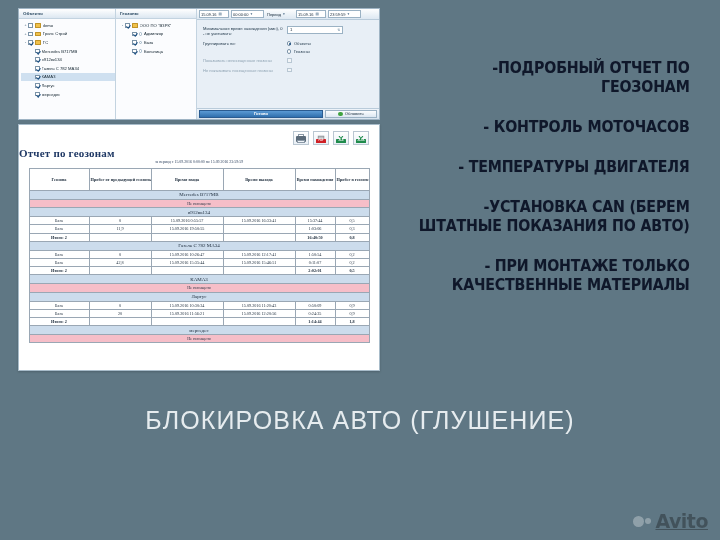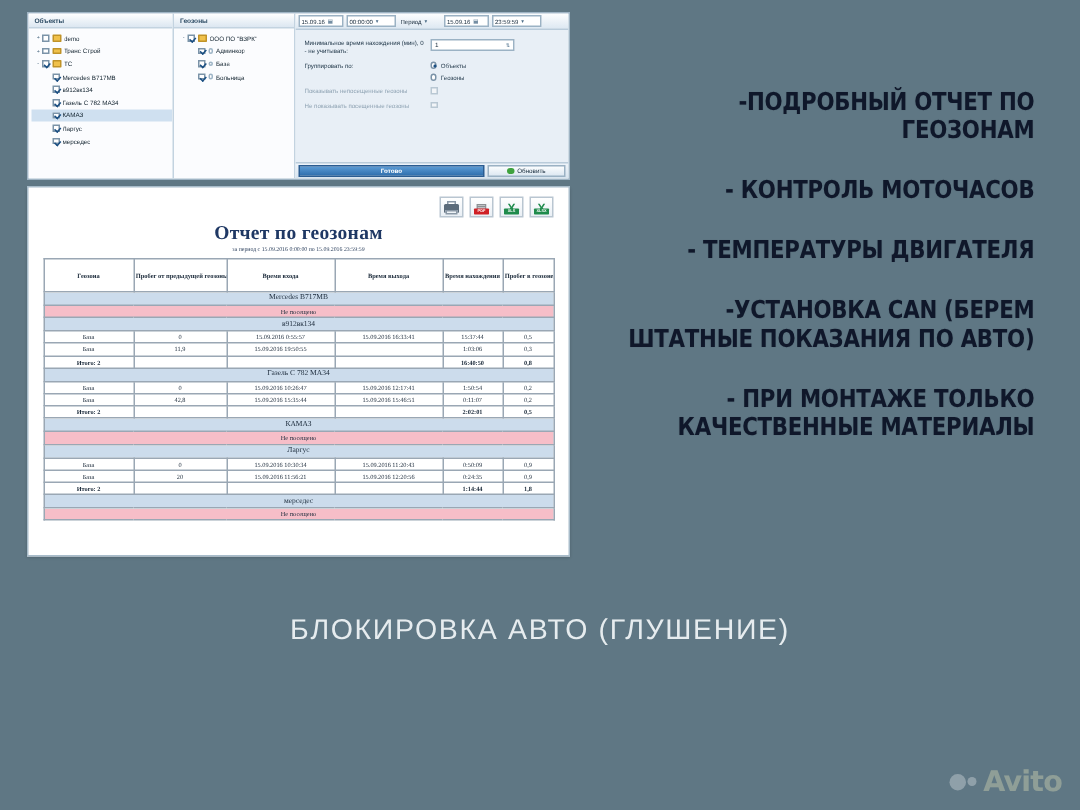--- a/index.html
+++ b/index.html
@@ -225,23 +225,22 @@
   .ico-print .out {
     position: absolute; left: 3px; right: 3px; bottom: 1.5px;
     height: 3px; background: #eef3f7; border: 0.5px solid #8a98a6;
   }
   .ico-pdf .glyph { color: #8c8f93; }
   .ico-pdf .band { background: #cf2026; }
   .ico-xls .glyph { color: #1f8b4c; }
   .ico-xls .band { background: #1f8b4c; }
 
   .rep-title {
-    text-align: center;
     font-family: "Liberation Serif", serif;
-    font-size: 13px;
+    font-size: 11px;
     font-weight: bold;
     color: #1f3864;
     margin-top: 2px;
     letter-spacing: .2px;
   }
   .rep-sub {
     text-align: center;
     font-family: "Liberation Serif", serif;
     font-size: 3.9px;
     color: #2b3f5c;
@@ -313,21 +312,21 @@
     text-shadow: 0 0 1px rgba(0,0,0,.12);
   }
   .promo-line:last-child { margin-bottom: 0; }
 
   .caption {
     position: absolute;
     left: 0; right: 0; top: 404px;
     text-align: center;
     color: #eef3f5;
     font-family: "Liberation Sans", sans-serif;
-    font-size: 19px;
+    font-size: 25px;
     line-height: 33px;
     letter-spacing: 1.1px;
     font-weight: 300;
     opacity: .95;
   }
 
   .watermark {
     position: absolute;
     right: 12px; bottom: 8px;
     display: flex; align-items: center;
@@ -337,23 +336,24 @@
   .wm-mark { display: flex; align-items: center; gap: 1.5px; }
   .wm-dot1 {
     width: 11px; height: 11px; border-radius: 50%;
     background: #fff;
   }
   .wm-dot2 {
     width: 6px; height: 6px; border-radius: 50%;
     background: #fff;
   }
   .wm-text {
-    color: #fef9c3; font-size: 19px; font-weight: bold;
+    color: #000000; font-size: 19px; font-weight: bold;
     letter-spacing: -0.5px;
     font-family: "DejaVu Sans", sans-serif;
+    text-decoration: underline;
   }
 </style>
 </head>
 <body>
 
 <div class="app-window">
 
   <div class="panel panel-objects">
     <div class="panel-head">Объекты</div>
     <div class="tree" id="objects-tree">

